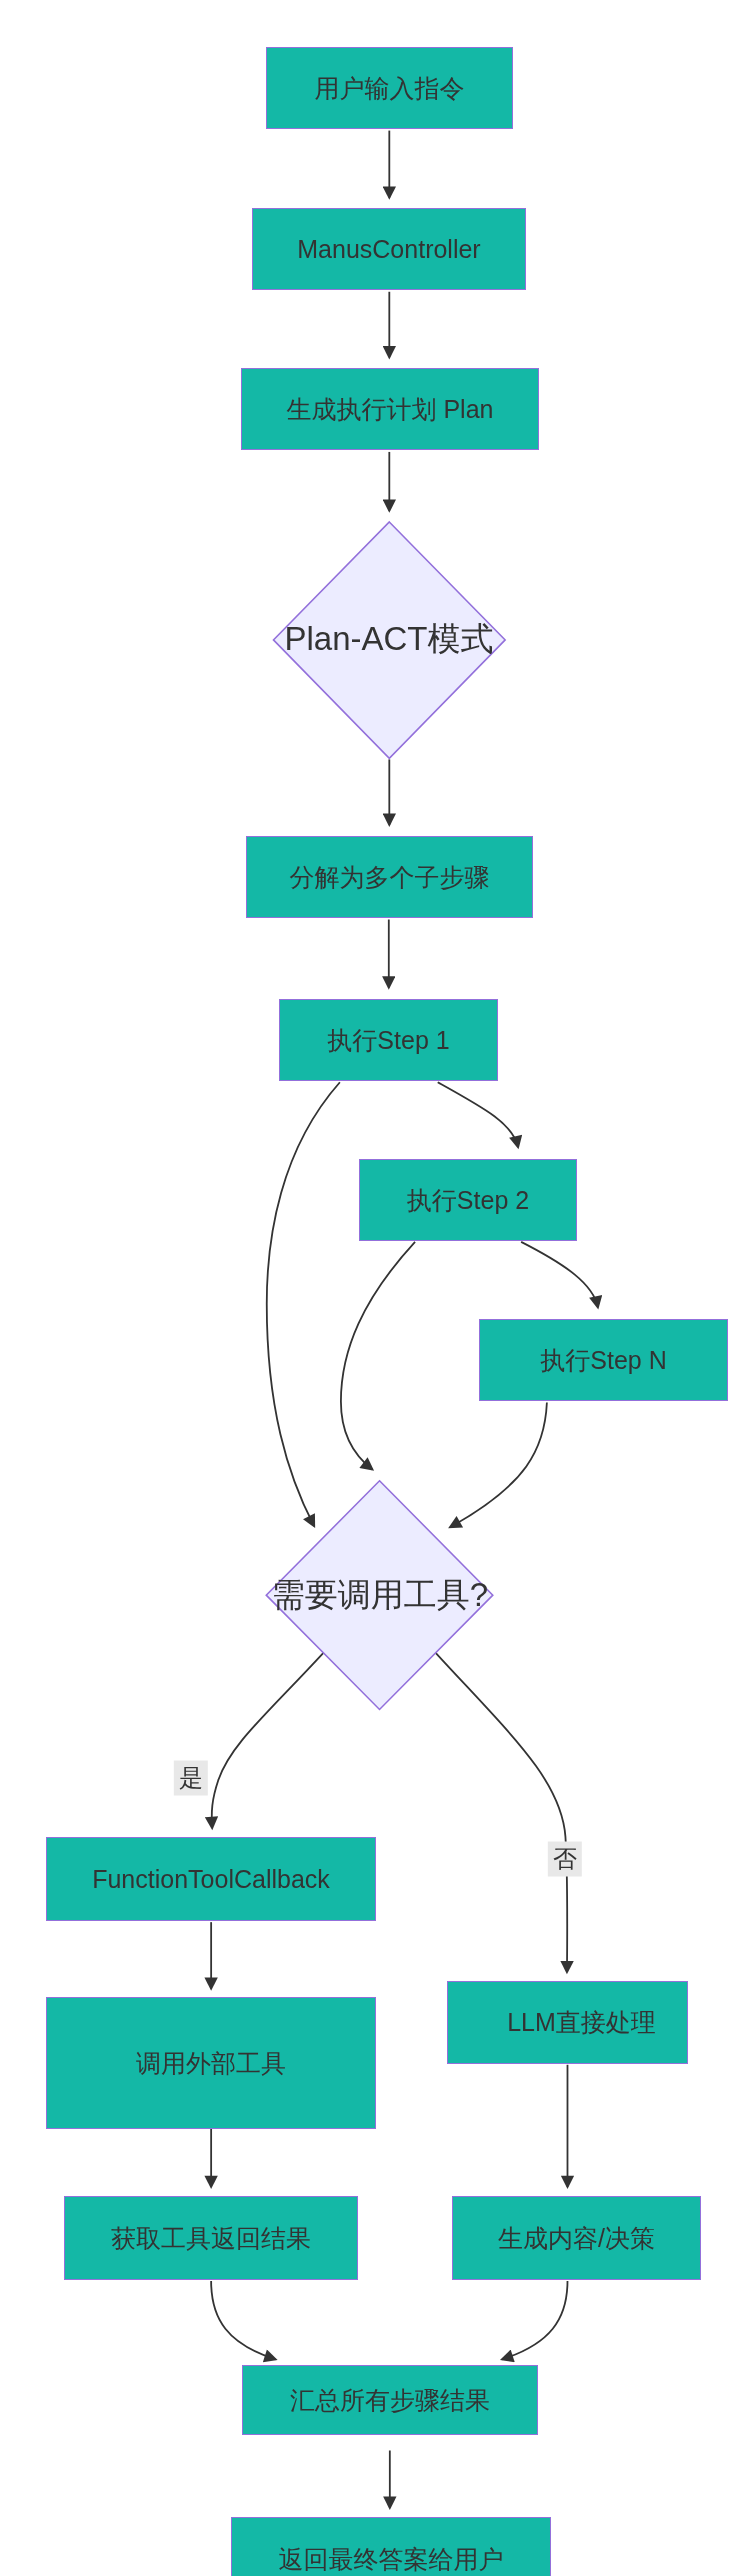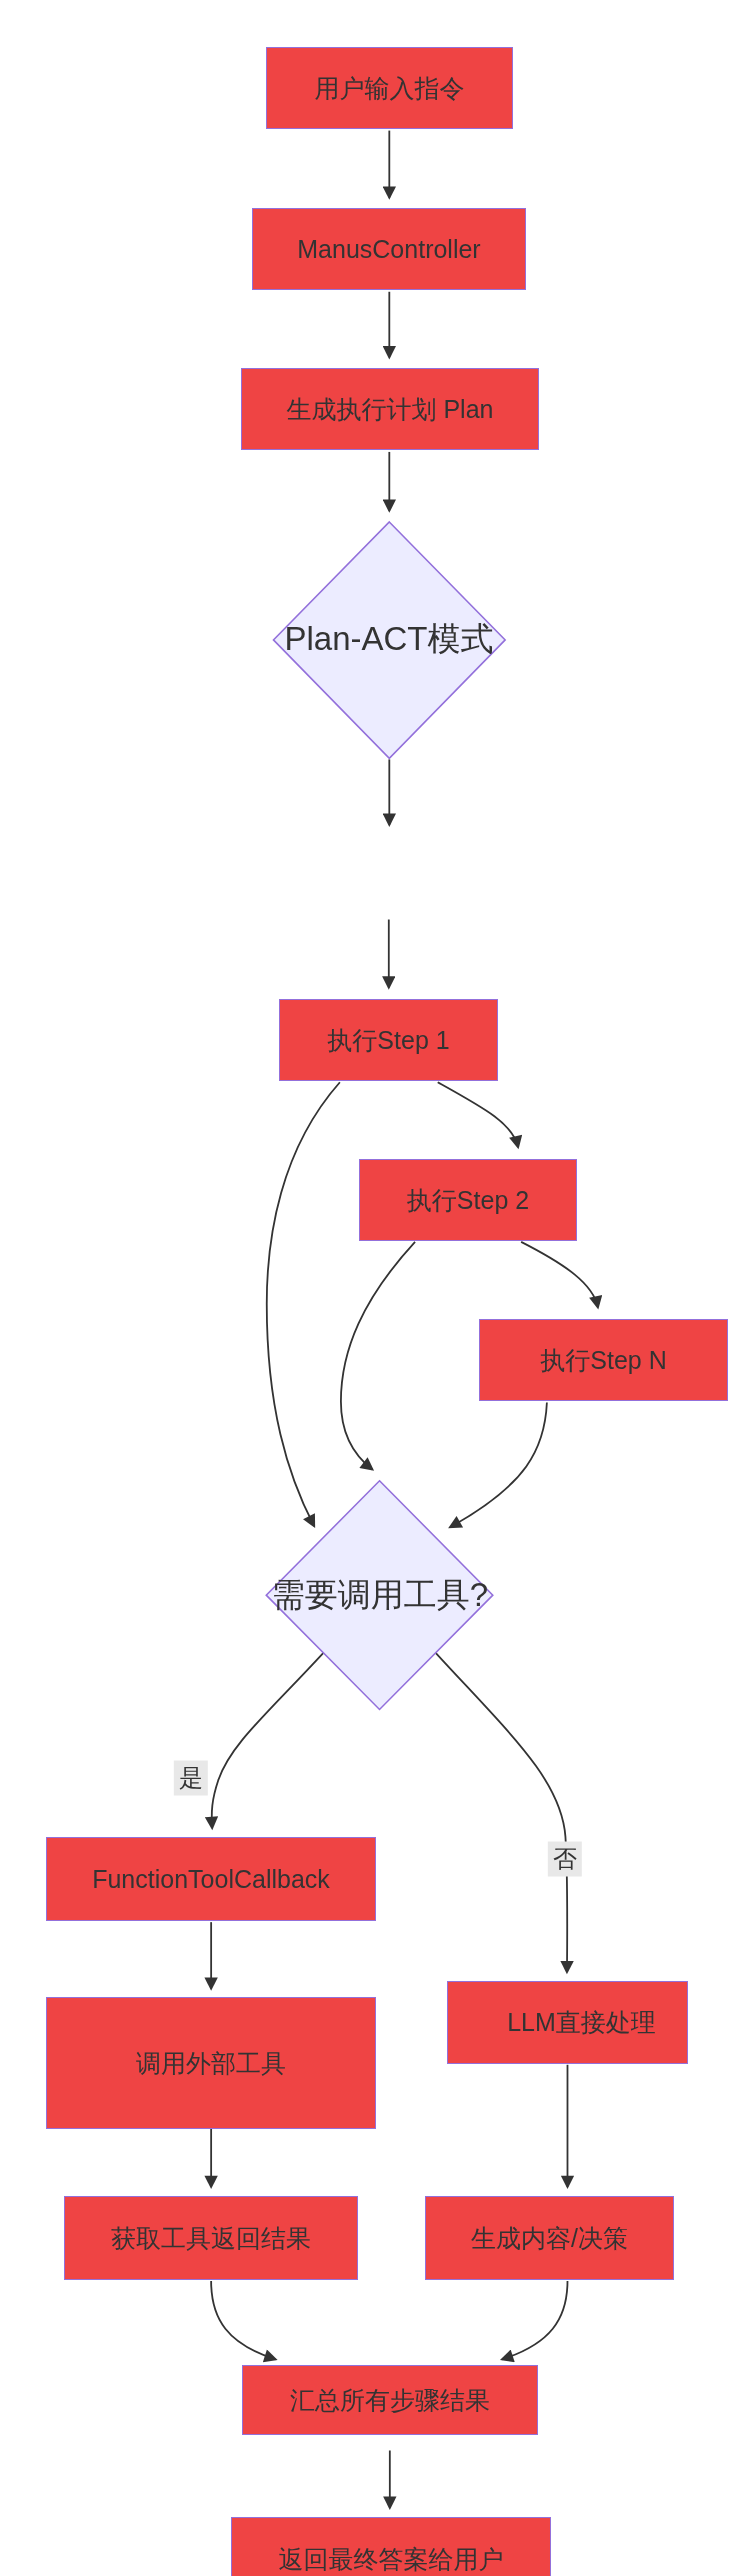--- a/index.html
+++ b/index.html
@@ -8,21 +8,21 @@
     width:740px;height:2647px;
     background:#ffffff;
     font-family:"Liberation Sans","DejaVu Sans",sans-serif;
     overflow:hidden;
   }
   svg.edge-layer{position:absolute;left:0;top:0;z-index:1;}
   .edge-path{fill:none;stroke:#333333;stroke-width:3.5px;}
   .diamond-shape{fill:#ECECFF;stroke:#9370DB;stroke-width:3px;}
   .node{
     position:absolute;z-index:2;
-    background:#ef4444;border:1.5px solid #9370DB;
+    background:#14b8a6;border:1.5px solid #9370DB;
     box-sizing:border-box;
     display:flex;align-items:center;justify-content:center;
     flex-direction:column;
     color:#333333;font-size:25px;line-height:1.45;
     text-align:center;white-space:nowrap;
   }
   .diamond-label{
     position:absolute;z-index:2;
     transform:translate(-50%,-50%);
     color:#333333;font-size:33px;white-space:nowrap;
@@ -78,20 +78,23 @@
   <div class="node" style="left:252px;top:208px;width:274px;height:82px;">
     <span>ManusController</span>
   </div>
 
   <div class="node" style="left:241px;top:368px;width:298px;height:82px;">
     <span>生成执行计划 Plan</span>
   </div>
 
   <div class="diamond-label" style="left:389px;top:639px;">Plan-ACT模式</div>
 
+  <div class="node" style="left:246px;top:836px;width:287px;height:82px;">
+    <span>分解为多个子步骤</span>
+  </div>
 
   <div class="node" style="left:279px;top:999px;width:219px;height:82px;">
     <span>执行Step 1</span>
   </div>
 
   <div class="node" style="left:359px;top:1159px;width:218px;height:82px;">
     <span>执行Step 2</span>
   </div>
 
   <div class="node" style="left:439px;top:1319px;width:249px;height:82px;margin-left:40px;">
@@ -112,21 +115,21 @@
   </div>
 
   <div class="node" style="left:447px;top:1981px;width:241px;height:83px;padding-left:28px;">
     <span>LLM直接处理</span>
   </div>
 
   <div class="node" style="left:64px;top:2196px;width:294px;height:84px;">
     <span>获取工具返回结果</span>
   </div>
 
-  <div class="node" style="left:425px;top:2196px;width:249px;height:84px;">
+  <div class="node" style="left:452px;top:2196px;width:249px;height:84px;">
     <span>生成内容/决策</span>
   </div>
 
   <div class="node" style="left:242px;top:2365px;width:296px;height:70px;">
     <span>汇总所有步骤结果</span>
   </div>
 
   <div class="node" style="left:231px;top:2517px;width:320px;height:84px;">
     <span>返回最终答案给用户</span>
   </div>

